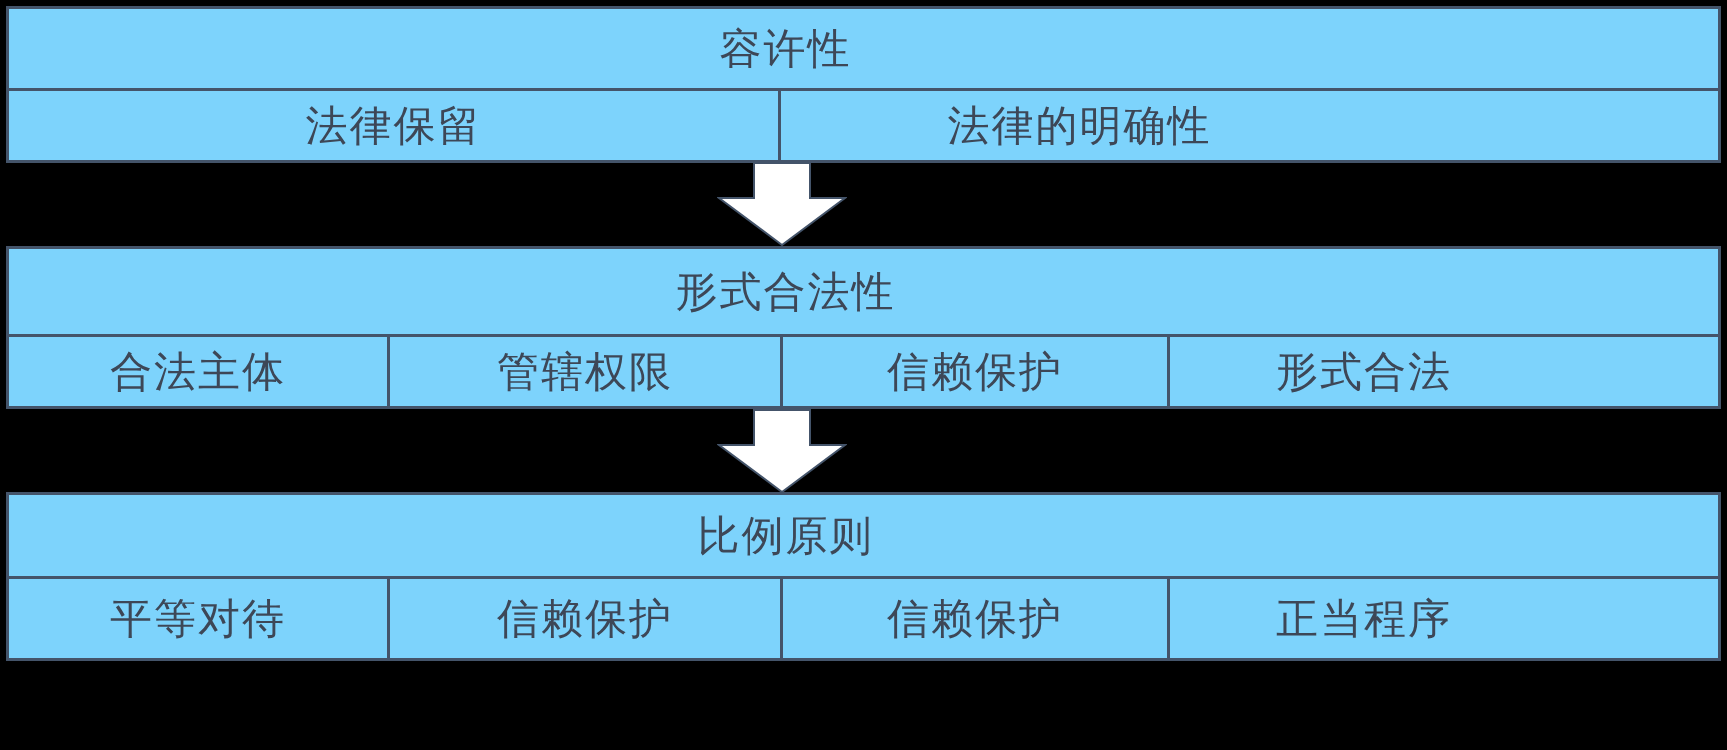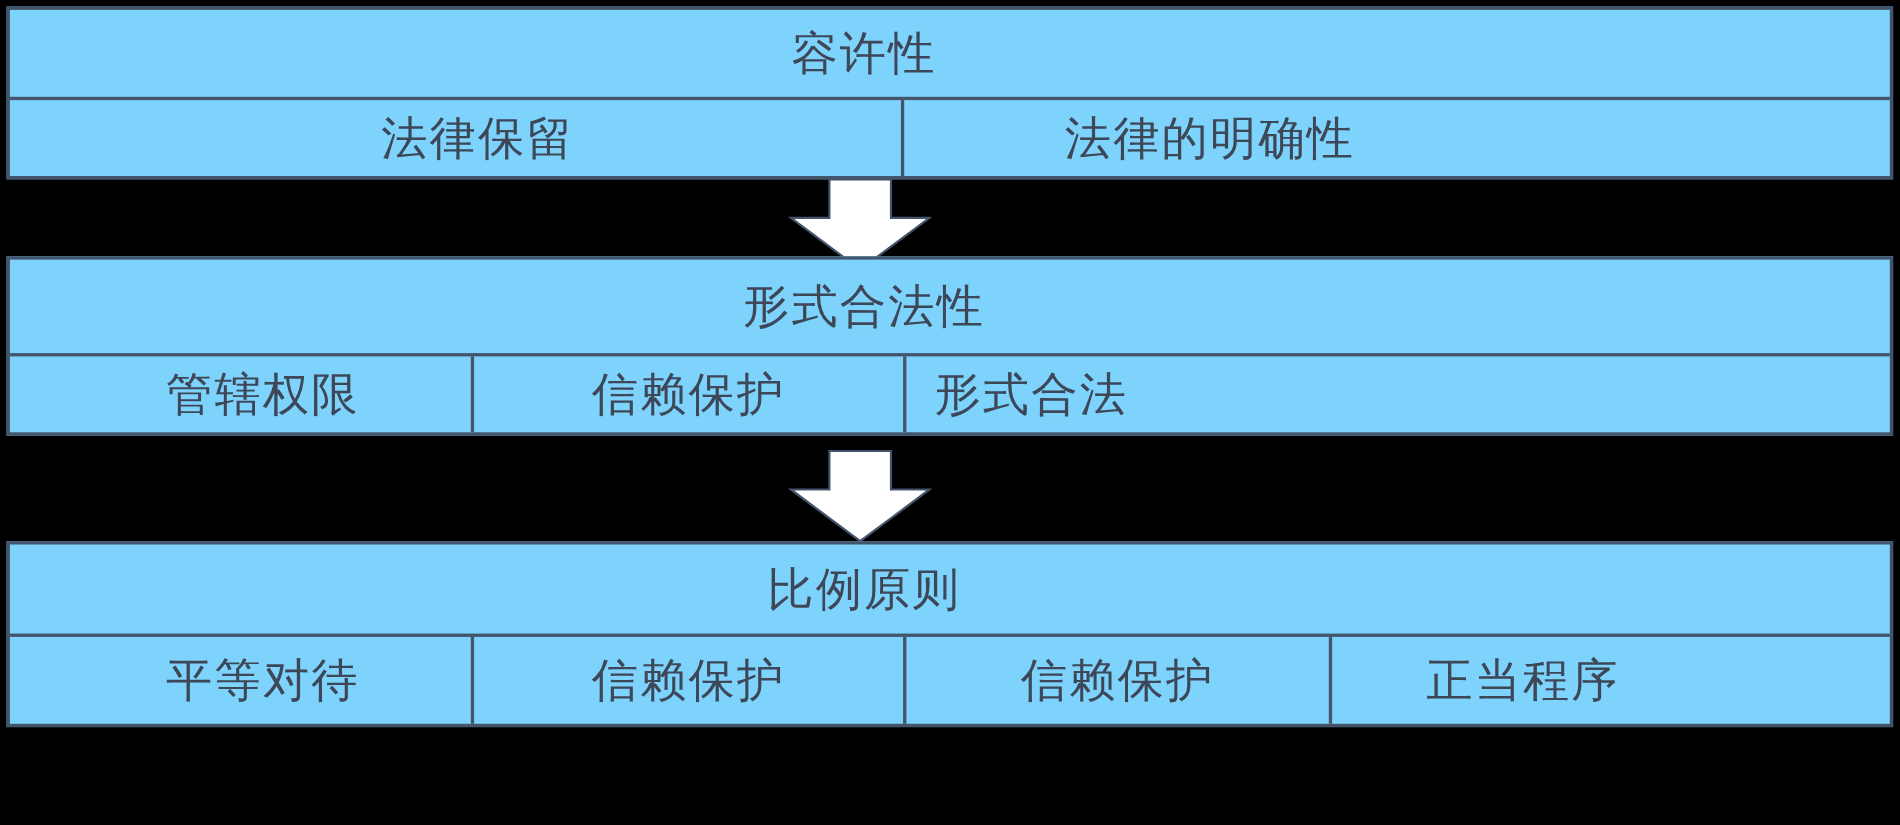--- a/index.html
+++ b/index.html
@@ -18,35 +18,35 @@
   .tbl {
     position: absolute;
     left: 6px;
     width: 1715px;
     background: #7dd3fc;
     border: 3px solid #44546a;
     box-sizing: border-box;
     color: #3d4757;
   }
   .tbl-1 { top: 6px; }
-  .tbl-2 { top: 233px; }
+  .tbl-2 { top: 246px; }
   .tbl-3 { top: 492px; }
   .hdr {
     display: flex;
     align-items: center;
     justify-content: center;
     font-size: 42px;
     letter-spacing: 2px;
     border-bottom: 3px solid #44546a;
     padding-right: 156px; 
   }
   .tbl-1 .hdr { height: 79px; }
   .tbl-2 .hdr { height: 85px; }
   .tbl-3 .hdr { height: 81px; }
-  .cells { display: grid; margin-left: 41px; }
+  .cells { display: grid; }
   .tbl-1 .cells { grid-template-columns: 772px 1fr; height: 69px; }
   .tbl-2 .cells { grid-template-columns: 381px 393px 387px 1fr; height: 69px; }
   .tbl-3 .cells { grid-template-columns: 381px 393px 387px 1fr; height: 79px; }
   .cell {
     display: flex;
     align-items: center;
     justify-content: center;
     font-size: 42px;
     letter-spacing: 2px;
     border-right: 3px solid #44546a;
@@ -77,20 +77,21 @@
     </div>
   </div>
 
   <svg class="arrow arrow-1" viewBox="0 0 130 84" aria-hidden="true">
     <polygon points="37,1 93,1 93,36 128,36 65,83 2,36 37,36" fill="#ffffff" stroke="#44546a" stroke-width="2" stroke-linejoin="miter"></polygon>
   </svg>
 
   <div class="tbl tbl-2">
     <div class="hdr">形式合法性</div>
     <div class="cells">
+      <div class="cell">合法主体</div>
       <div class="cell">管辖权限</div>
       <div class="cell">信赖保护</div>
       <div class="cell cell-shift-sm">形式合法</div>
     </div>
   </div>
 
   <svg class="arrow arrow-2" viewBox="0 0 130 84" aria-hidden="true">
     <polygon points="37,1 93,1 93,36 128,36 65,83 2,36 37,36" fill="#ffffff" stroke="#44546a" stroke-width="2" stroke-linejoin="miter"></polygon>
   </svg>
 

